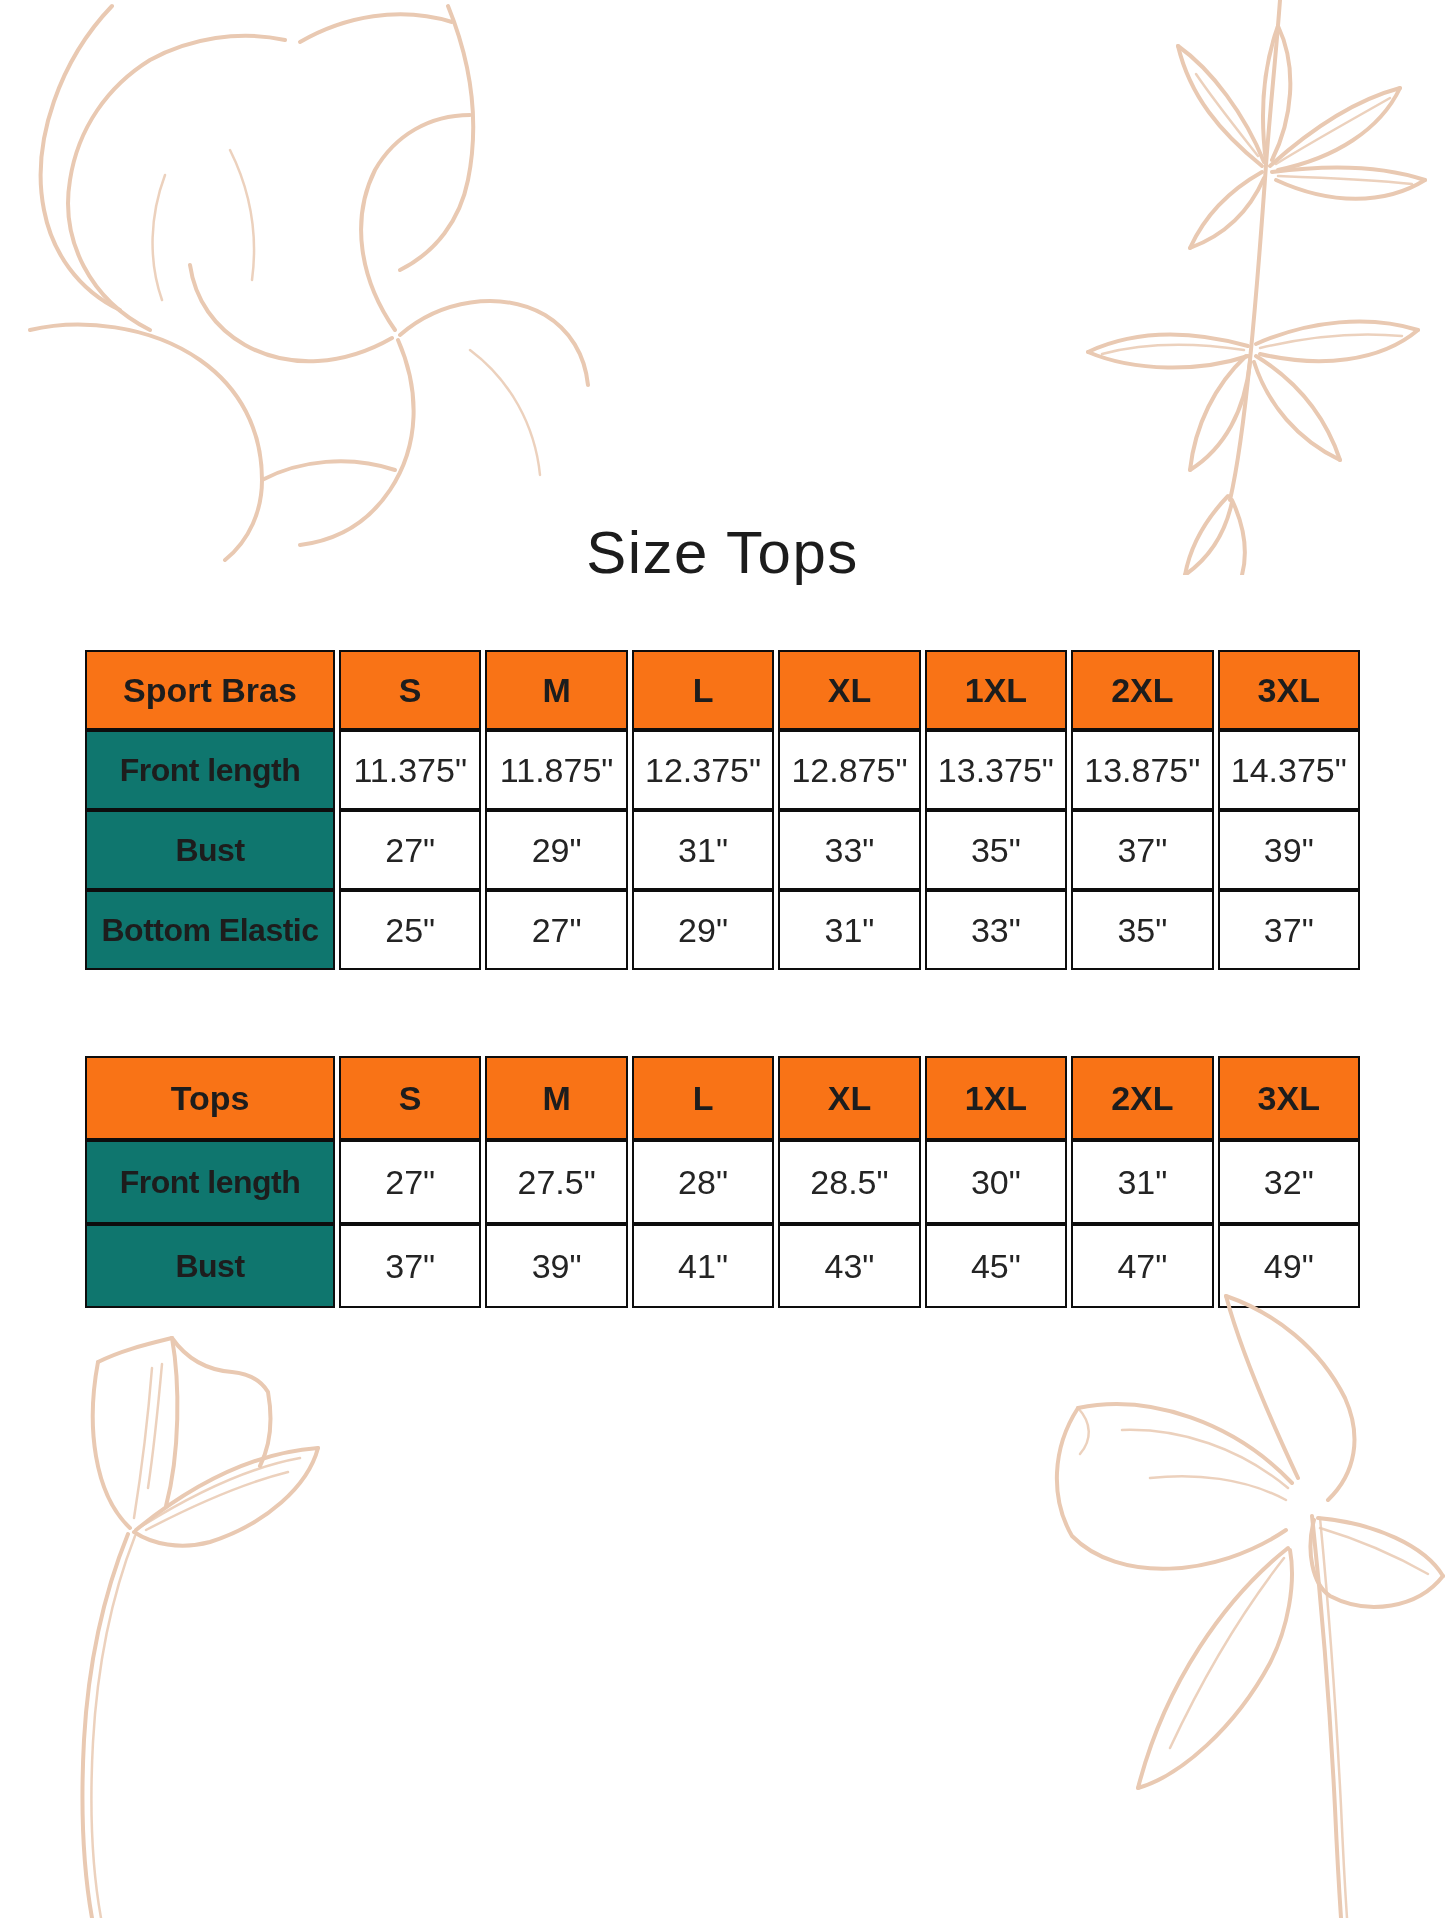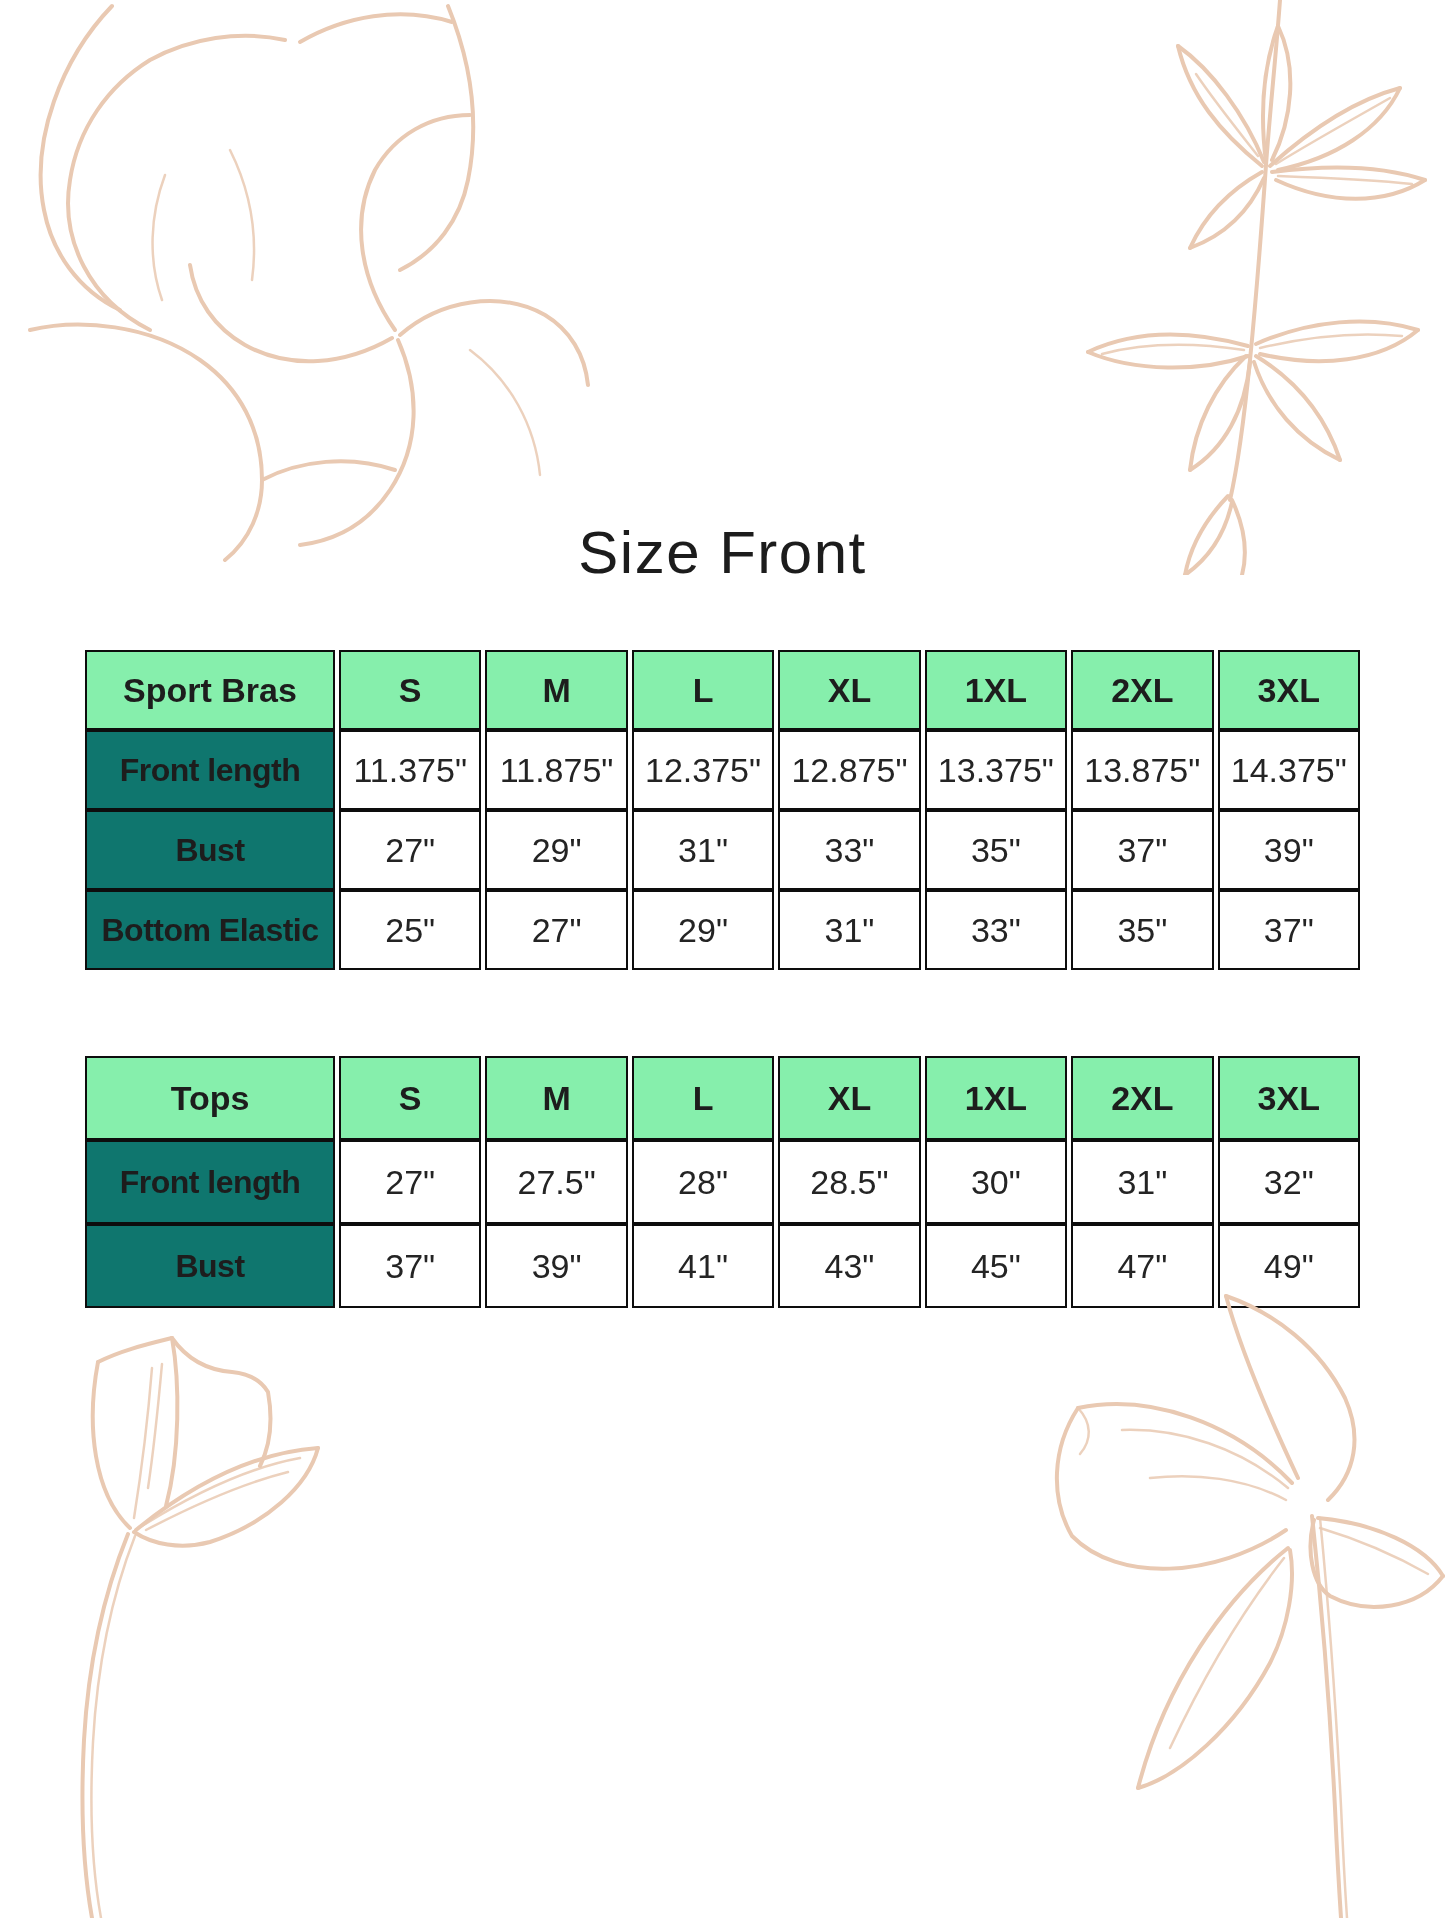--- a/index.html
+++ b/index.html
@@ -35,21 +35,21 @@
   #table-tops tr      { height:84px; }
 
   col.label-col { width:250px; }
 
   table.size-table th, table.size-table td {
     border:2px solid #0d0d0d;
     text-align:center; vertical-align:middle;
     padding:0; overflow:hidden; white-space:nowrap;
   }
   table.size-table thead th {
-    background:#86efac;
+    background:#f97316;
     font-size:34px; font-weight:700;
   }
   table.size-table tbody th {
     background:#0f766e;
     font-size:32px; font-weight:700; letter-spacing:-0.5px;
   }
   table.size-table td {
     background:#ffffff;
     font-size:34px; font-weight:400; color:#242424;
   }
@@ -98,21 +98,21 @@
     <path class="thin" d="M 220,348 C 270,336 320,332 362,336"></path>
     <path d="M 216,356 C 255,380 285,415 300,460"></path>
     <path d="M 300,460 C 258,440 228,405 214,362"></path>
     <path d="M 206,356 C 175,385 155,425 150,470"></path>
     <path d="M 150,470 C 185,448 205,410 210,362"></path>
     <path d="M 188,496 C 165,520 150,548 145,575"></path>
     <path d="M 145,575 C 172,556 186,530 192,502"></path>
     <path d="M 192,500 C 205,528 208,552 202,575"></path>
   </svg>
 
-  <div class="title">Size Front</div>
+  <div class="title">Size Tops</div>
 
   <table class="size-table" id="table-sport-bras">
     <colgroup>
         <col class="label-col">
         <col>
         <col>
         <col>
         <col>
         <col>
         <col>

